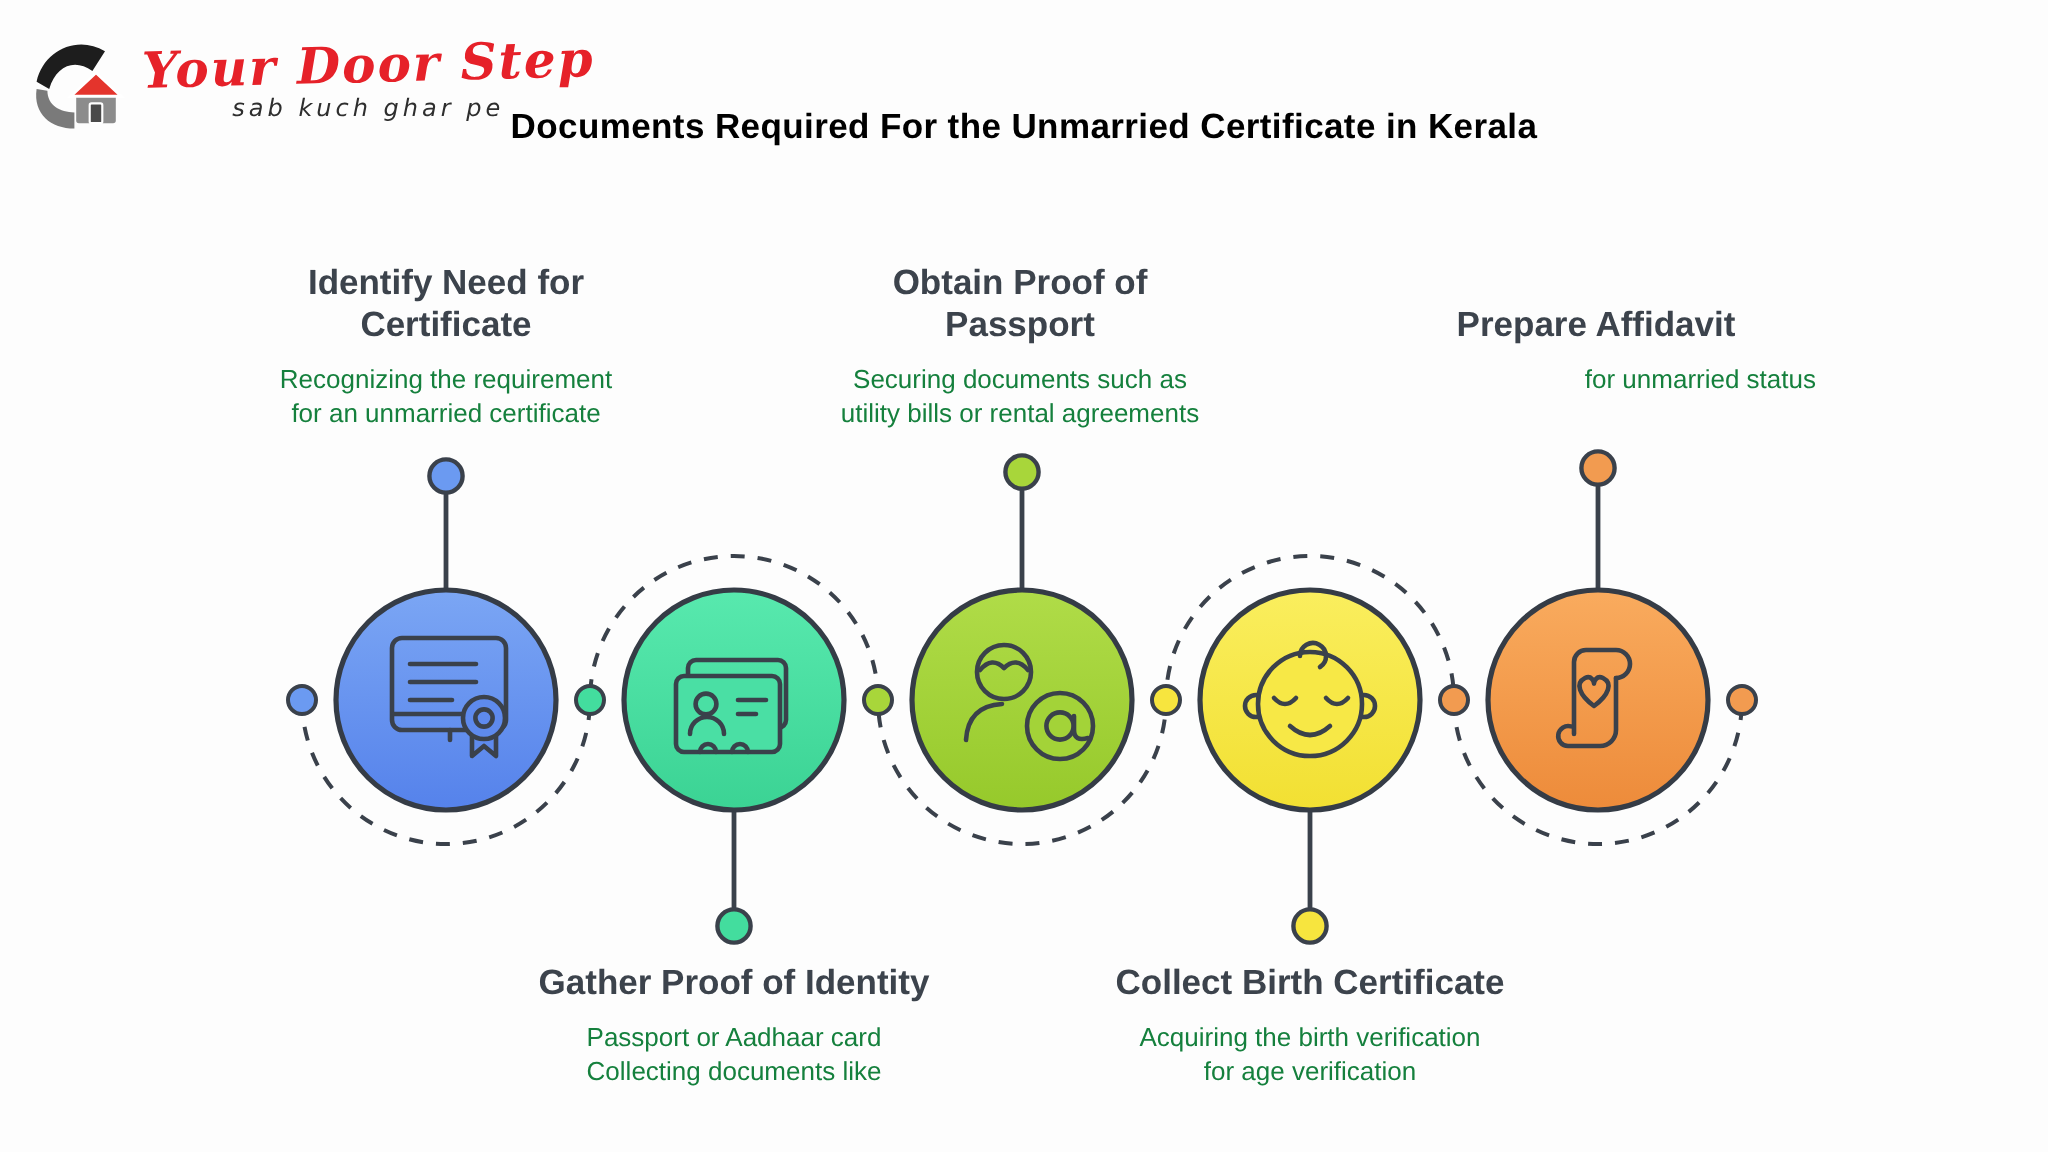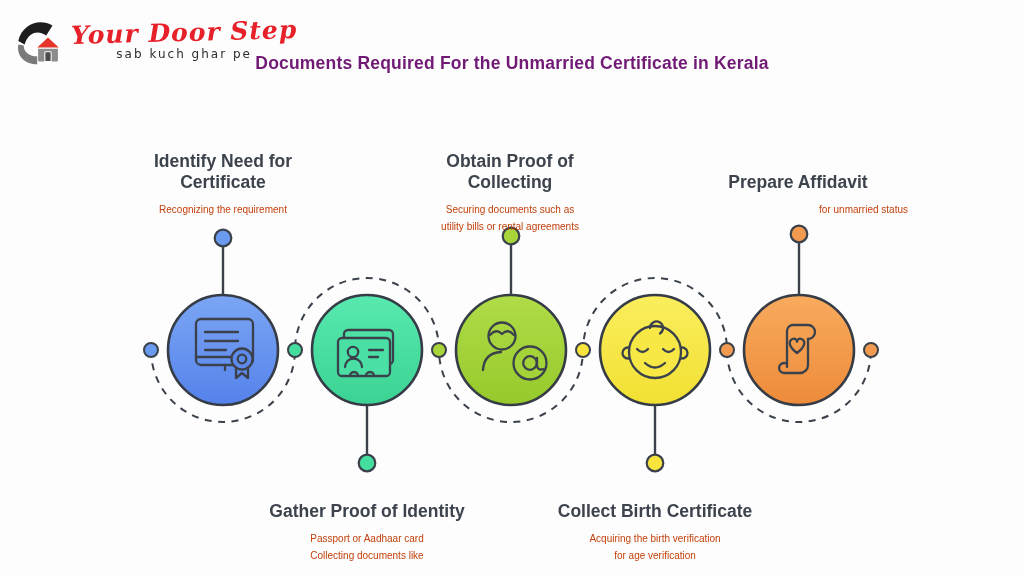--- a/index.html
+++ b/index.html
@@ -12,37 +12,37 @@
   }
   
   .logo{position:absolute;left:12px;top:13px;display:flex;align-items:center;gap:5px;}
   .logo-text{display:flex;flex-direction:column;align-items:center;}
   .brand{
     font-family:"DejaVu Serif",serif;font-style:italic;font-weight:bold;
     font-size:25px;line-height:27px;color:#E62129;white-space:nowrap;
     transform:rotate(-1.5deg);letter-spacing:1px;
   }
   .tagline{
-    font-family:"DejaVu Sans",sans-serif;
+    font-family:"DejaVu Sans",sans-serif;font-style:italic;
     font-size:12px;color:#2E2E2E;letter-spacing:2px;margin-top:1px;
   }
   
   .page-title{
     position:absolute;left:0;right:0;top:53px;text-align:center;
-    font-weight:bold;font-size:17.5px;color:#701a75;letter-spacing:.2px;
+    font-weight:bold;font-size:17.5px;color:#000000;letter-spacing:.2px;
   }
   
   .step{position:absolute;width:220px;text-align:center;}
   .step-top{top:131px;}
   .step-bottom{top:481px;}
-  .step-heading{min-height:42px;display:flex;align-items:flex-end;justify-content:center;margin-top:20px;}
+  .step-heading{min-height:42px;display:flex;align-items:flex-end;justify-content:center;}
   .step-bottom .step-heading{min-height:21px;}
   .hline{display:block;font-weight:bold;font-size:17.5px;line-height:21px;color:#3C434C;}
   .step-desc{margin-top:9px;}
-  .dline{display:block;font-size:10px;line-height:16.5px;color:#c2410c;}
+  .dline{display:block;font-size:13px;line-height:16.5px;color:#15803d;}
   
   .diagram{position:absolute;left:0;top:0;width:1024px;height:576px;}
 </style>
 </head>
 <body>
 
 <div class="canvas">
 
   <div class="logo">
     <svg width="54" height="54" viewBox="0 0 60 60">
@@ -168,28 +168,29 @@
 
   <div class="step step-top" style="left:113px;">
     <div class="step-heading">
       <div>
         <span class="hline">Identify Need for</span>
         <span class="hline">Certificate</span>
       </div>
     </div>
     <div class="step-desc">
       <span class="dline">Recognizing the requirement</span>
+      <span class="dline">for an unmarried certificate</span>
     </div>
   </div>
 
   <div class="step step-top" style="left:400px;">
     <div class="step-heading">
       <div>
         <span class="hline">Obtain Proof of</span>
-        <span class="hline">Collecting</span>
+        <span class="hline">Passport</span>
       </div>
     </div>
     <div class="step-desc">
       <span class="dline">Securing documents such as</span>
       <span class="dline">utility bills or rental agreements</span>
     </div>
   </div>
 
   <div class="step step-top" style="left:688px;text-align:right;">
     <div class="step-heading">

